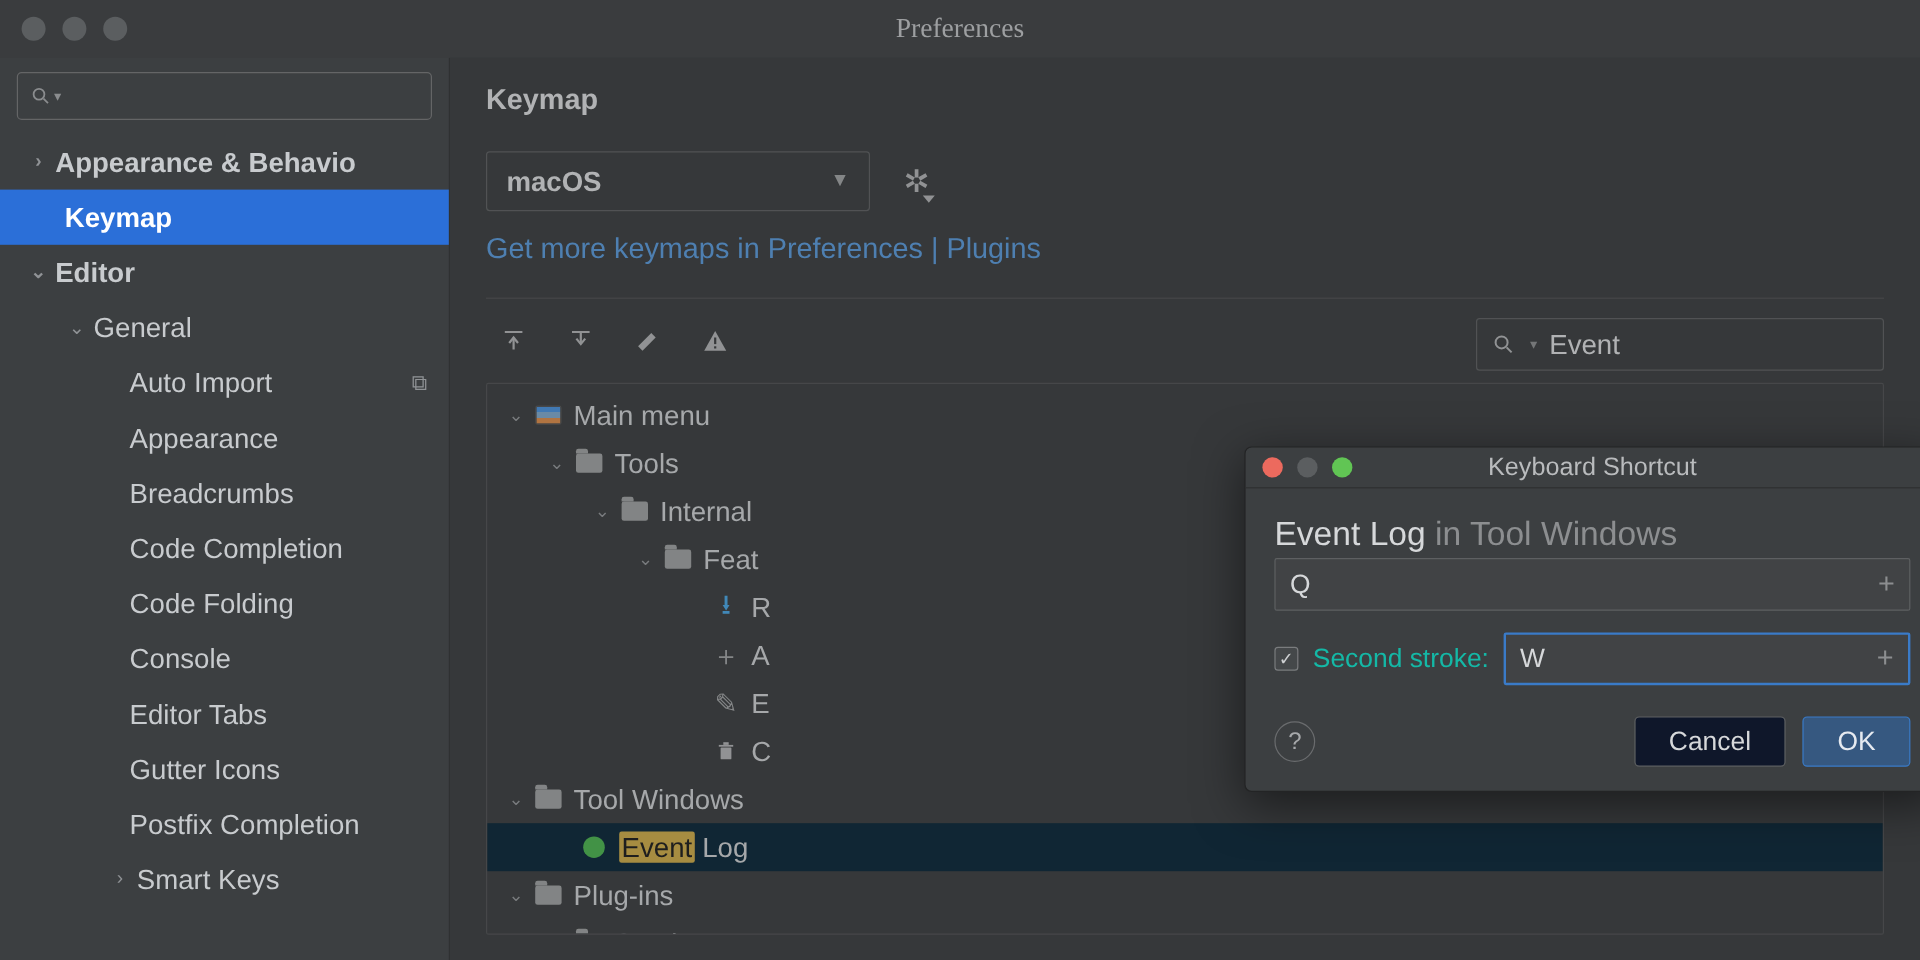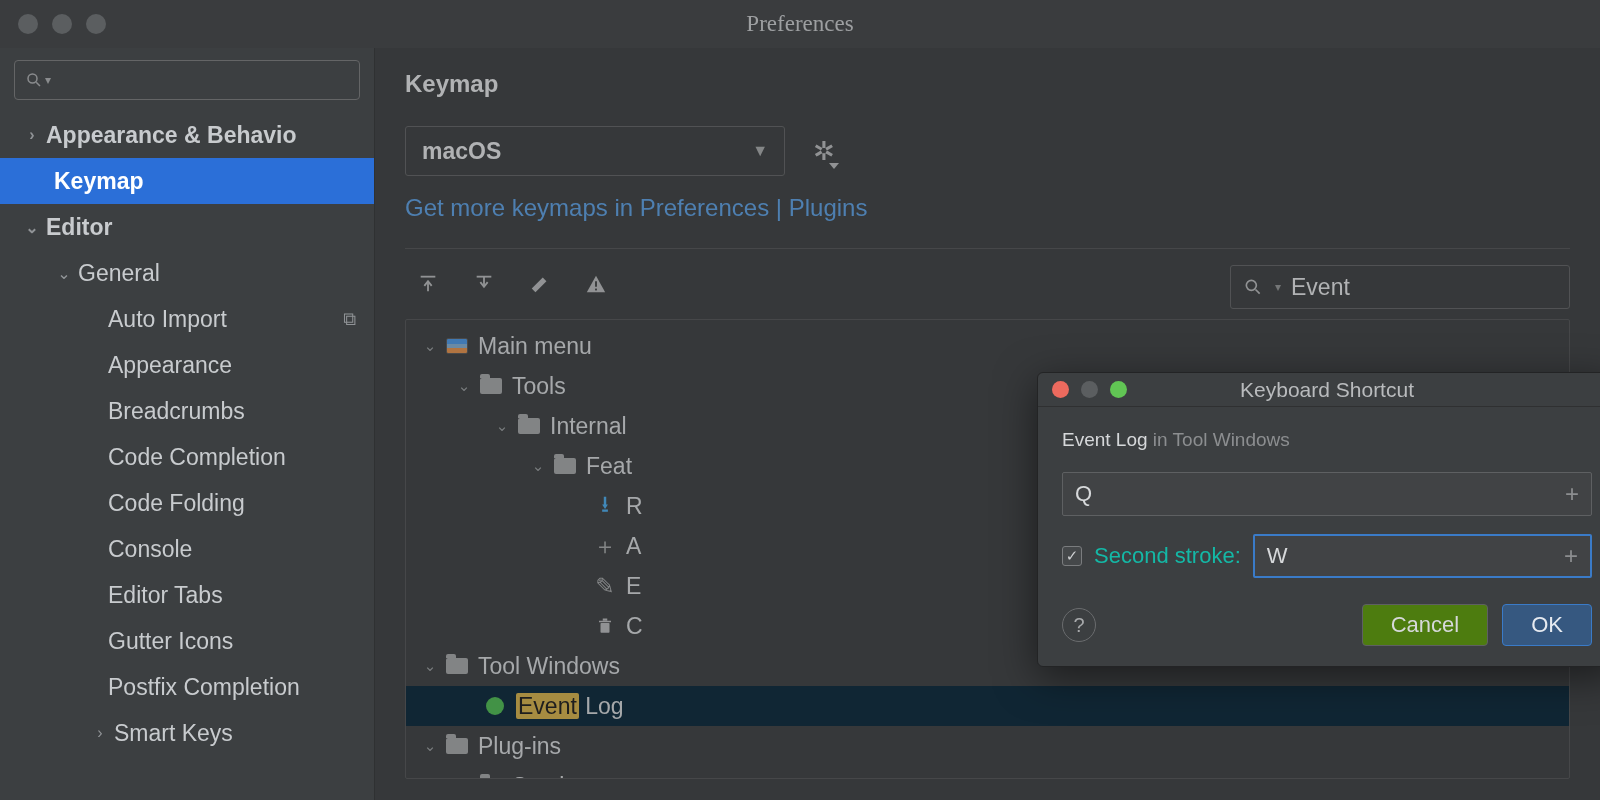--- a/index.html
+++ b/index.html
@@ -21,21 +21,21 @@
   .nav .lvl0 { padding-left: 22px; font-weight:600; }
   .nav .lvl1 { padding-left: 54px; }
   .nav .lvl2 { padding-left: 108px; }
   .nav .lvl2b { padding-left: 90px; }
   .nav li.selected { background:#2b6fd8; color:#fff; font-weight:600; }
   .copy-ic { margin-left:auto; margin-right:18px; color:#909396; font-size:18px; }
 
   .content { flex:1; padding: 22px 30px 0 30px; position:relative; background:#3c3f41; }
   .hd { color:#d6d8da; font-weight:600; font-size:24px; margin-bottom:28px; }
   .row1 { display:flex; align-items:center; gap:28px; margin-bottom:18px; }
-  .select { width:380px; height:50px; border:1px solid #5e6062; border-radius:3px; display:flex; align-items:center; padding:0 16px; color:#d6d8da; font-weight:600; font-size:23px; justify-content:space-between; background:#3c3f41; }
+  .select { width:320px; height:50px; border:1px solid #5e6062; border-radius:3px; display:flex; align-items:center; padding:0 16px; color:#d6d8da; font-weight:600; font-size:23px; justify-content:space-between; background:#3c3f41; }
   .gear { color:#aeb0b2; font-size:26px; position:relative; }
   .gear::after { content:""; position:absolute; right:-4px; bottom:-2px; border-left:5px solid transparent; border-right:5px solid transparent; border-top:6px solid #aeb0b2; }
   .link { color:#5a98d6; font-size:24px; margin-bottom:26px; display:inline-block; }
   .divider { border-top:1px solid #505254; margin-bottom:16px; }
 
   .toolbar { display:flex; align-items:center; justify-content:space-between; margin-bottom:10px; }
   .ticons { display:flex; gap:34px; padding-left:12px; }
   .ticons span { color:#aeb0b2; font-size:22px; }
   .actsearch { width:340px; height:44px; border:1px solid #5e6062; border-radius:3px; display:flex; align-items:center; padding:0 12px; gap:10px; color:#d6d8da; font-size:23px; }
 
@@ -53,32 +53,32 @@
   
   .overlay { position:absolute; inset:0; background:rgba(30,31,32,0.20); }
   .modal { position:absolute; left:662px; top:324px; width:580px; background:#3c3f41; border:1px solid #232425; border-radius:6px; box-shadow:0 10px 40px rgba(0,0,0,0.5); }
   .mtb { height:34px; display:flex; align-items:center; position:relative; border-bottom:1px solid #2f3031; }
   .mtb .dots { display:flex; gap:12px; margin-left:14px; }
   .d-r{width:17px;height:17px;border-radius:50%;background:#ec6a5e;}
   .d-y{width:17px;height:17px;border-radius:50%;background:#5b5e60;}
   .d-g{width:17px;height:17px;border-radius:50%;background:#61c554;}
   .mtitle{position:absolute;left:50%;transform:translateX(-50%);color:#b9bbbd;font-size:21px;}
   .mbody{padding:22px 24px 20px 24px;}
-  .crumb{font-size:19px;margin-bottom:21px;}
+  .crumb{font-size:28px;margin-bottom:4px;}
   .crumb .strong{color:#d6d8da;}
   .crumb .dim{color:#8c8e90;}
   .kfield{height:44px;border:1px solid #5e6062;border-radius:2px;display:flex;align-items:center;padding:0 12px;justify-content:space-between;color:#d6d8da;font-size:22px;background:#414345;margin-bottom:18px;}
   .plus{color:#8c8e90;font-size:24px;}
   .srow{display:flex;align-items:center;gap:12px;margin-bottom:26px;}
   .chk{width:20px;height:20px;border:1px solid #7a7c7e;border-radius:3px;display:inline-flex;align-items:center;justify-content:center;color:#cfd1d3;font-size:15px;background:#45484a;}
   .kfield.focus{border:2px solid #3a7bc8; flex:1;}
   .mfoot{display:flex;align-items:center;justify-content:space-between;}
   .help{width:34px;height:34px;border-radius:50%;border:1px solid #6a6c6e;display:flex;align-items:center;justify-content:center;color:#a7a9ab;font-size:20px;}
   .btns{display:flex;gap:14px;}
-  .btn{height:42px;padding:0 28px;border-radius:4px;display:flex;align-items:center;font-size:22px;border:1px solid #5e6062;background:#4d7c0f;color:#d6d8da;}
+  .btn{height:42px;padding:0 28px;border-radius:4px;display:flex;align-items:center;font-size:22px;border:1px solid #5e6062;background:#0f172a;color:#d6d8da;}
   .btn.primary{background:#365880;border-color:#3a7bc8;color:#e6eaf0;}
 </style>
 </head>
 <body>
 
 <div class="titlebar">
   <div class="traffic">
     <div class="dot"></div>
     <div class="dot"></div>
     <div class="dot"></div>

